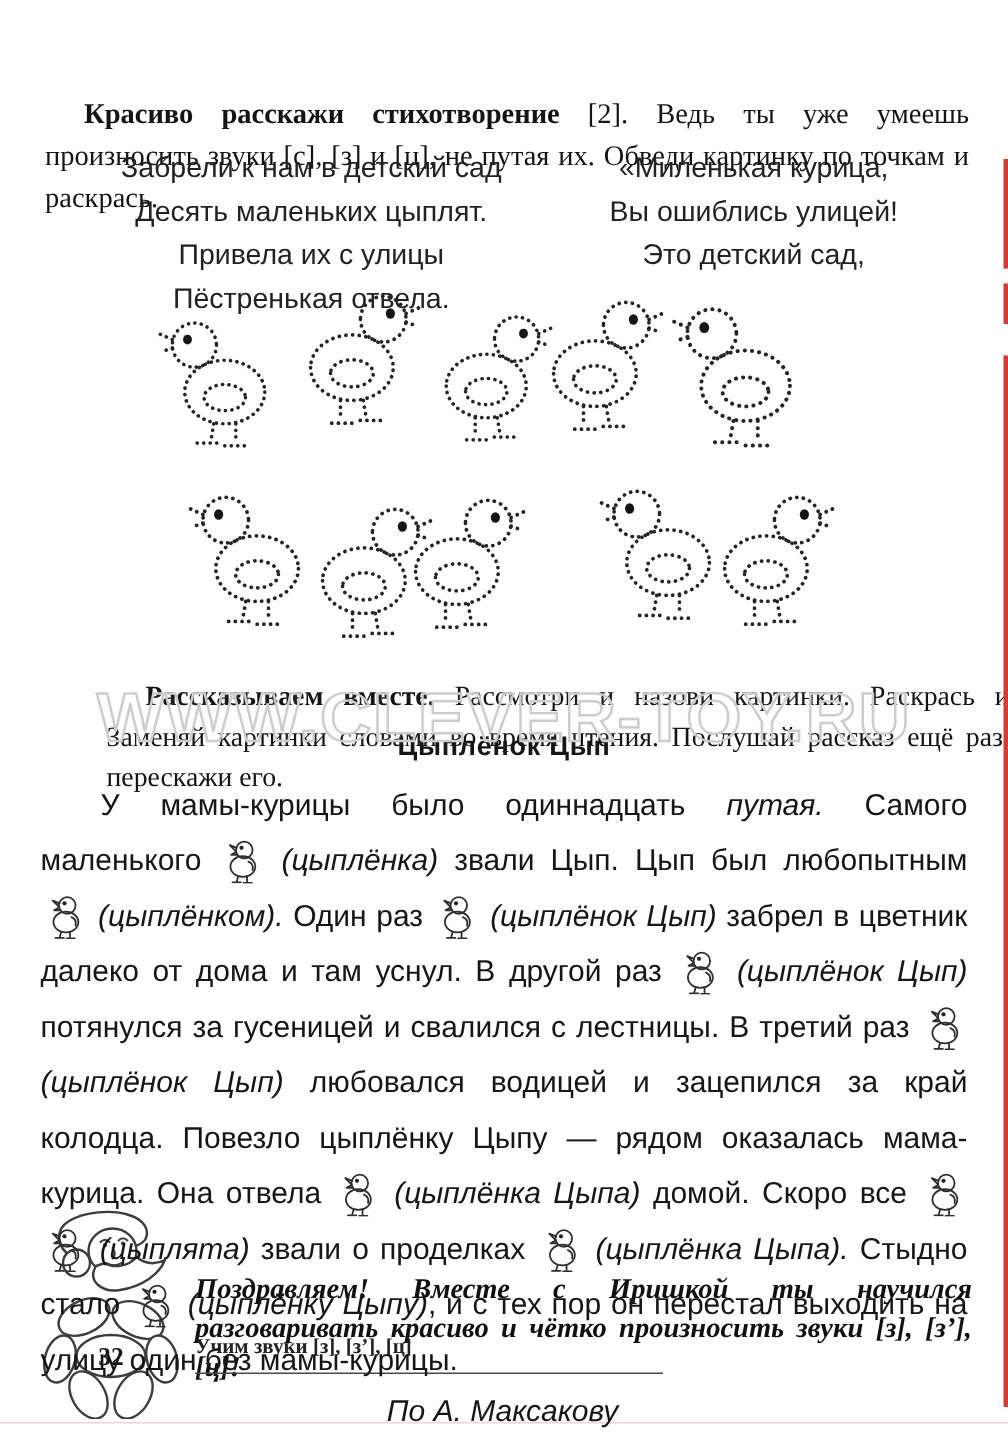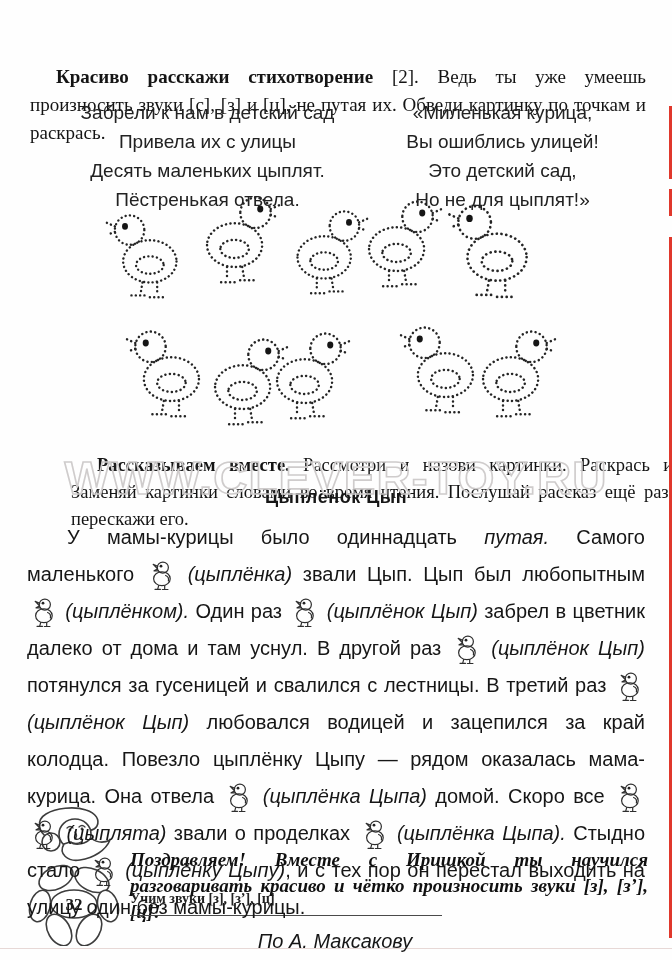--- a/index.html
+++ b/index.html
@@ -99,29 +99,28 @@
 </head>
 <body>
 
 <div class="page">
 
   <p class="instr instr-1"><b>Красиво расскажи стихотворение</b><span> [2]. Ведь ты уже умеешь произносить звуки [с], [з] и [ц], не путая их. Обведи картинку по точкам и раскрась.</span></p>
 
   <div class="poem">
     <div class="poem-col-left">
         <div class="poem-line">Забрели к нам в детский сад</div>
+        <div class="poem-line">Десять маленьких цыплят.</div>
         <div class="poem-line">Привела их с улицы</div>
-        <div class="poem-line">Десять маленьких цыплят.</div>
         <div class="poem-line">Пёстренькая отвела.</div>
       </div>
     <div class="poem-col-right">
         <div class="poem-line">«Миленькая курица,</div>
         <div class="poem-line">Вы ошиблись улицей!</div>
         <div class="poem-line">Это детский сад,</div>
-        <div class="poem-line">Но не для цыплят!»</div>
       </div>
   </div>
 
   <svg class="dotted-picture" width="480" height="250" viewBox="0 0 480 250" aria-hidden="true">
     <defs>
       <g id="dchick">
         <circle class="dot" cx="30" cy="24" r="16"></circle>
         <ellipse cx="25" cy="20" rx="3.2" ry="3.6" fill="#151515" stroke="none"></ellipse>
         <path class="dot" d="M14,20 L5,16 M14,26 L6,29"></path>
         <ellipse class="dot" cx="52" cy="58" rx="29" ry="23"></ellipse>

